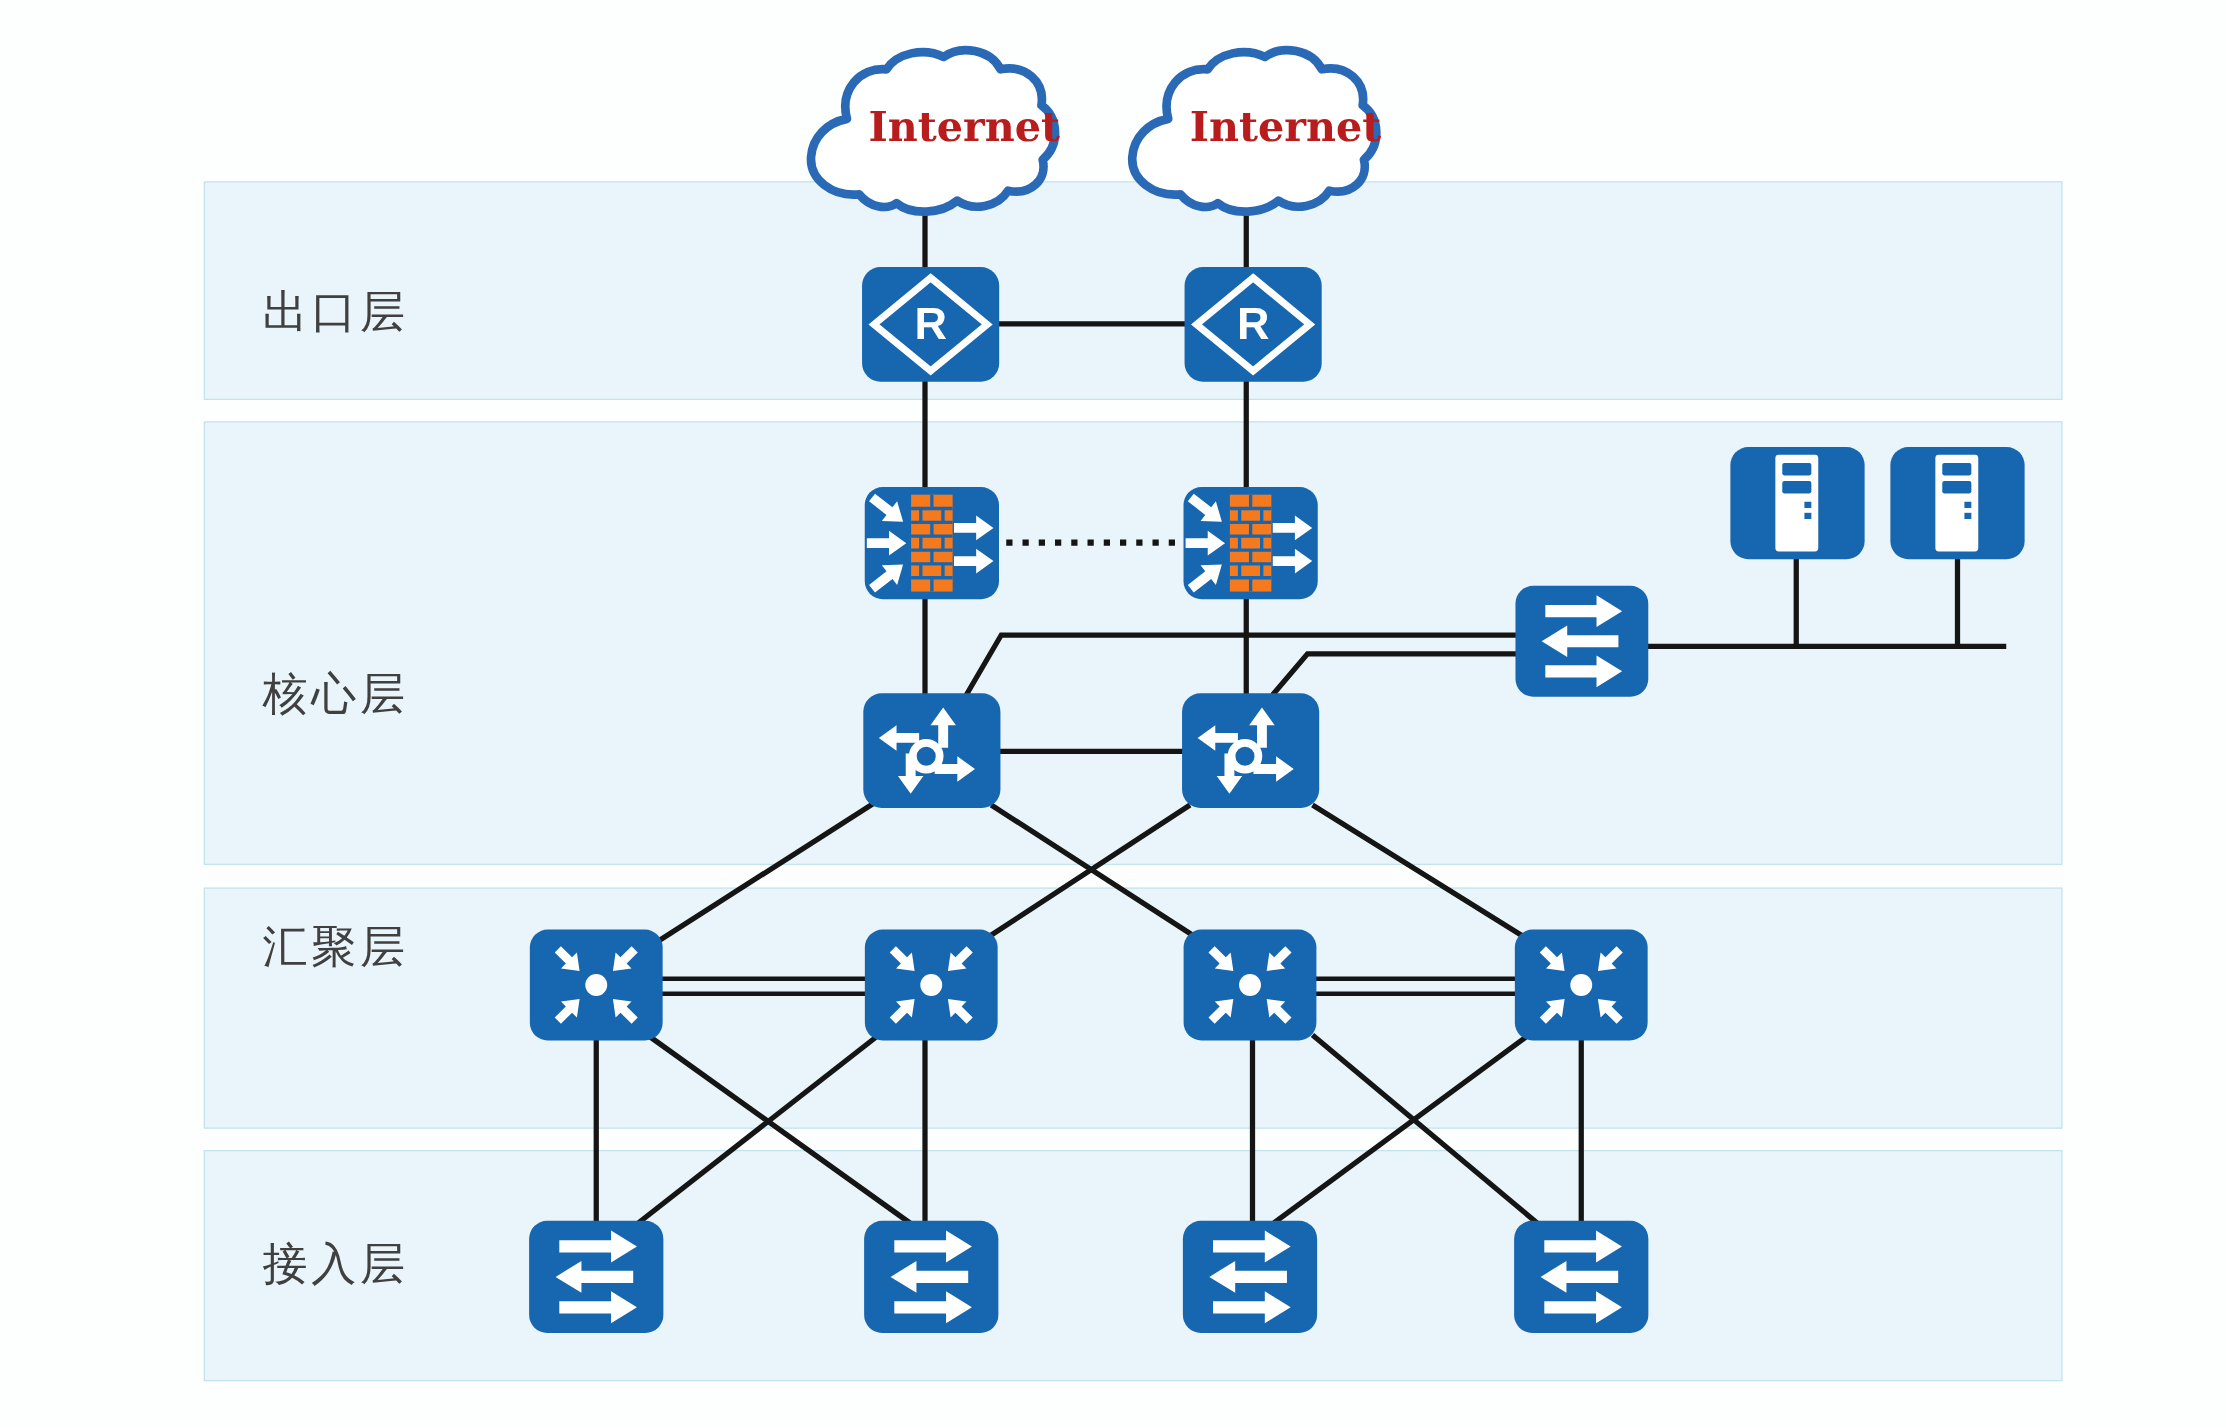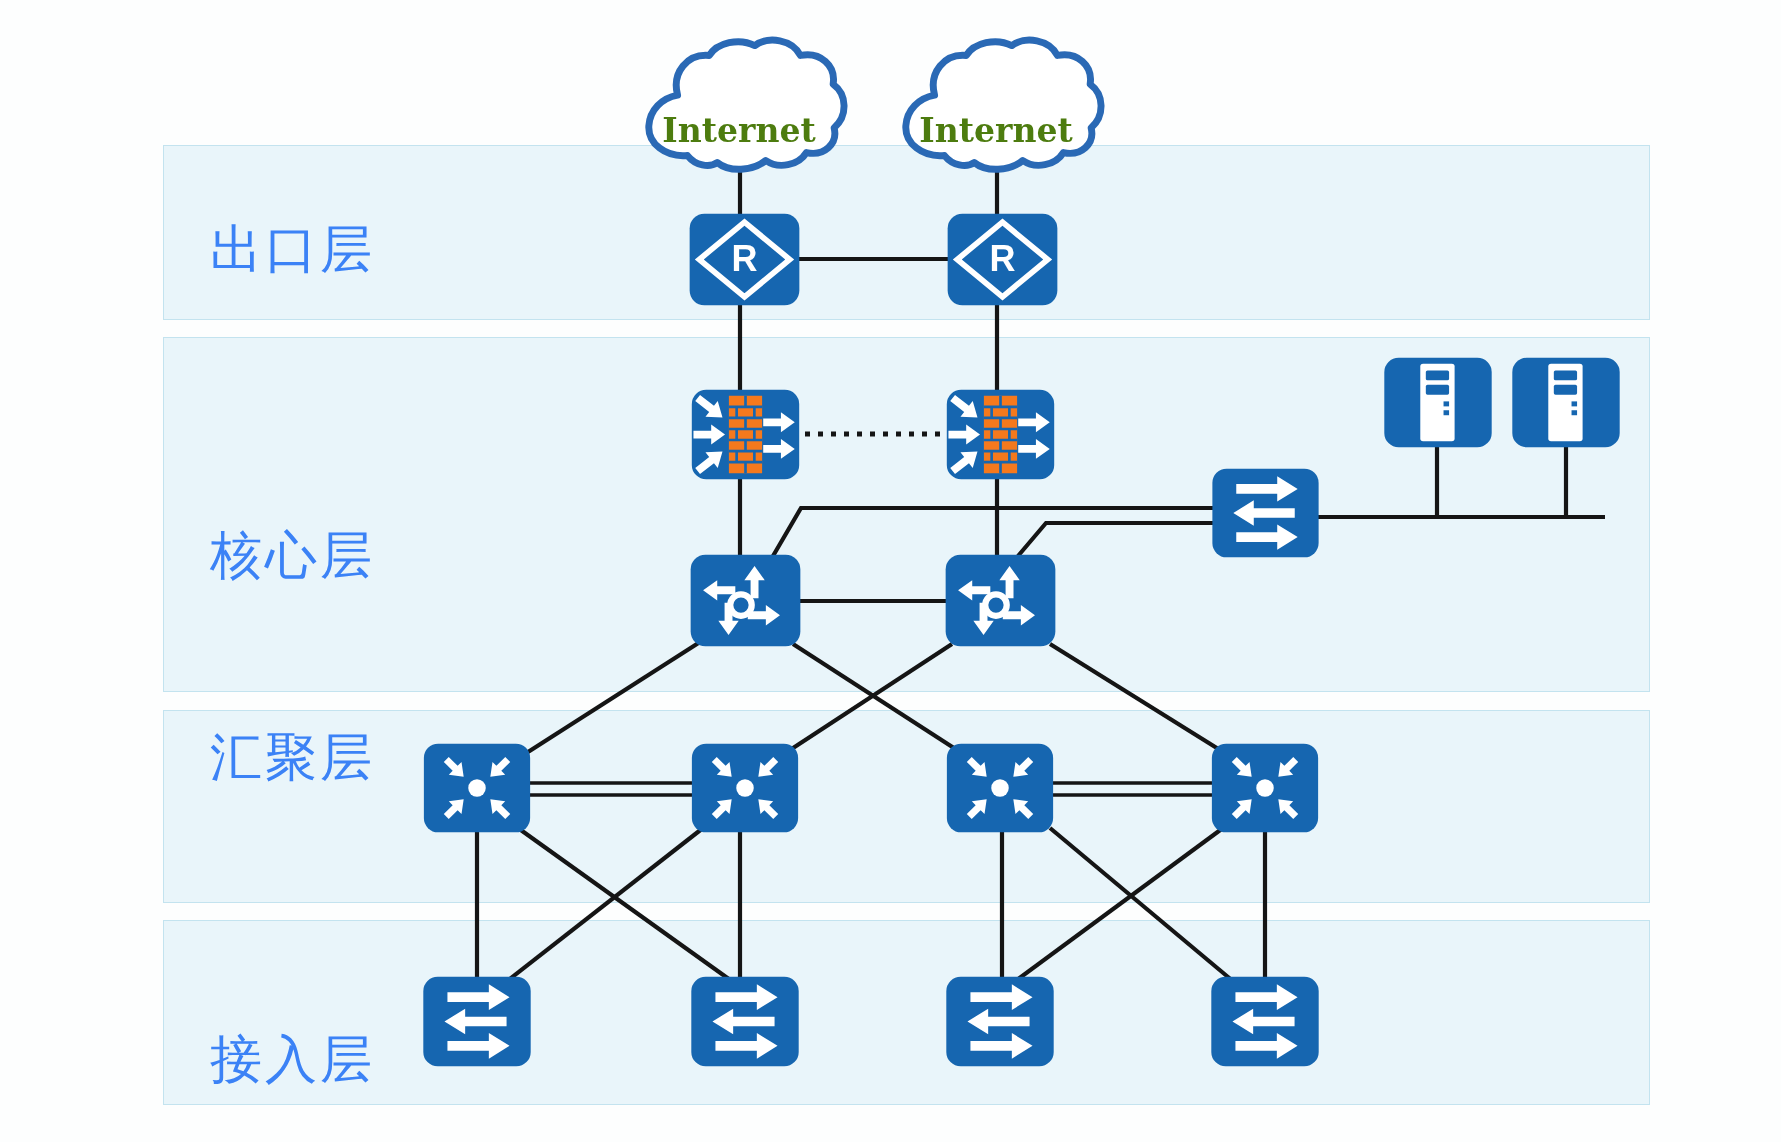--- a/index.html
+++ b/index.html
@@ -10,33 +10,33 @@
   .band{
     position:absolute;left:163px;width:1487px;background:#e9f5fa;
     border:1px solid #c3e3ef;box-sizing:border-box;z-index:1;
   }
   .band-1{top:145px;height:175px}
   .band-2{top:337px;height:355px}
   .band-3{top:710px;height:193px}
   .band-4{top:920px;height:185px}
   .band-label{
     position:absolute;left:210px;transform:translateY(-50%);
-    font-size:52px;color:#3b82f6;letter-spacing:3px;z-index:2;white-space:nowrap;
-  }
-  .lbl-1{top:250px}.lbl-2{top:556px}.lbl-3{top:758px}.lbl-4{top:1060px}
+    font-size:36px;color:#404040;letter-spacing:3px;z-index:2;white-space:nowrap;
+  }
+  .lbl-1{top:250px}.lbl-2{top:556px}.lbl-3{top:758px}.lbl-4{top:1012px}
   .links{position:absolute;left:0;top:0;width:1781px;height:1142px;z-index:2}
   .links line,.links polyline{stroke:#151515;stroke-width:4.2;fill:none}
   .links .dotted{stroke-dasharray:5 8;stroke-width:5;}
   .links .thin{stroke-width:3.6}
   .node{position:absolute;z-index:3}
   .node svg{display:block;width:100%;height:100%}
   .cloud-label{
     position:absolute;left:0;top:50%;width:100%;transform:translateY(-62%);
-    text-align:center;font-family:"DejaVu Serif",serif;font-weight:bold;
-    font-size:33px;color:#4d7c0f;margin-top:29px;
+    text-align:right;font-family:"DejaVu Serif",serif;font-weight:bold;
+    font-size:33px;color:#b91c1c;
   }
   .router-glyph{
     position:absolute;inset:0;display:flex;align-items:center;justify-content:center;
     color:#ffffff;font-size:36px;font-weight:bold;padding-bottom:2px;
   }
 </style>
 </head>
 <body>
 
 <svg width="0" height="0" style="position:absolute" aria-hidden="true">

